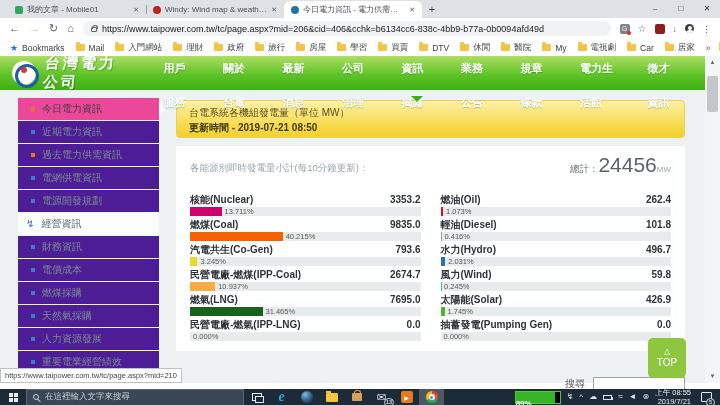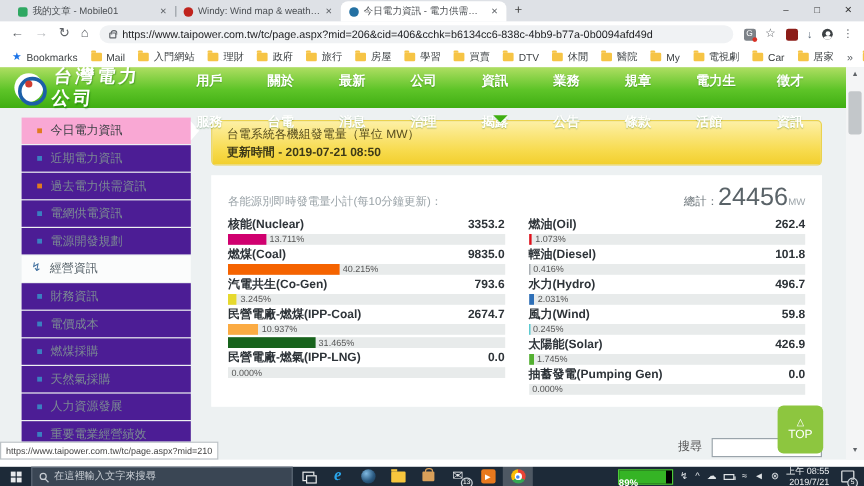--- a/index.html
+++ b/index.html
@@ -61,36 +61,36 @@
   .logocircle::after{content:"";position:absolute;left:9px;top:6px;width:6px;height:6px;border-radius:50%;background:#d23b2f}
   .logotext{color:#fff;font-family:"Liberation Serif","DejaVu Serif",serif;font-weight:bold;font-size:15px;letter-spacing:3px;transform:skewX(-6deg);text-shadow:1px 1px 1px rgba(0,90,0,.35)}
   .gnav{display:flex;margin-left:22px}
   .gitem{color:#fff;font-weight:bold;font-size:11px;line-height:34px;height:45px;padding:0 14px;position:relative;text-shadow:0 1px 1px rgba(0,80,0,.3)}
   .gitem.active::after{content:"";position:absolute;left:50%;bottom:-6px;margin-left:-6px;border-left:6px solid transparent;border-right:6px solid transparent;border-top:6px solid #3fae12}
 
   
   .sidebar{position:absolute;left:18px;top:42px;width:141px}
   .sitem{height:22px;background:#4c1d95;margin-bottom:1px;display:flex;align-items:center;gap:7px;padding:0 6px 0 13px;font-size:10px;color:#7b8a92;position:relative}
   .sitem .b{width:4px;height:4px;flex:none}
-  .sitem.active{background:#f9a8d4;color:#3a3f44;z-index:2}
+  .sitem.active{background:#ec4899;color:#3a3f44;z-index:2}
   .sitem.active::after{content:"";position:absolute;right:-7px;top:50%;margin-top:-8px;border-left:7px solid #fff;border-top:8px solid transparent;border-bottom:8px solid transparent}
   .sitem.section{background:#fbfcfc;color:#59646b;padding-left:8px}
   .zap{color:#3f6f9e;font-size:10px;line-height:1}
 
   
   .main{position:absolute;left:176px;top:44px;width:509px}
   .ybox{height:38px;border-radius:4px;background:linear-gradient(180deg,#fdf0a6 0%,#f7da4b 70%,#f2cf2e 100%);border:1px solid #ead24e;padding:4px 12px;font-size:10px;color:#584e1e;line-height:15px}
   .ybox .l2{font-weight:bold;color:#3e3a18}
   .panel{background:#fff;margin-top:8px;padding:7px 14px 8px}
   .phead{display:flex;justify-content:space-between;align-items:flex-end}
   .sumlabel{font-size:9.5px;color:#9aa3a8;padding-bottom:2px}
   .total{display:flex;align-items:baseline;gap:0;color:#6b7479;font-size:9.5px}
   .total .num{font-size:21px;color:#5a6368}
   .total .unit{font-size:8px;color:#9aa3a8}
-  .egrid{display:grid;grid-template-columns:1fr 1fr;column-gap:20px;margin-top:4px}
+  .egrid{display:grid;grid-template-columns:1fr 1fr;column-gap:20px;margin-top:16px}
   .erow{margin-bottom:2px}
   .elabel{display:flex;justify-content:space-between;font-size:10px;color:#2d3338;font-weight:bold;line-height:14px}
   .etrack{height:9px;background:#e8ebeb;display:flex;align-items:center}
   .efill{height:9px;flex:none}
   .epct{font-size:7.5px;color:#555;margin-left:3px;white-space:nowrap;line-height:9px}
 
   .searchrow{display:flex;justify-content:flex-end;align-items:flex-start;gap:8px;margin-top:26px;font-size:10px;color:#555}
   .searchinput{width:92px;height:16px;border:1px solid #9aa4ab;background:#fff;font-size:9px;padding:0 3px}
 
   .dtable{margin-top:8px;display:grid;grid-template-columns:21.5% 20.5% 21% 16% 21%;background:#f3f6f7;border-top:1px solid #e0e5e8;height:60px}
@@ -383,20 +383,24 @@
             <div class="elabel">
                 <span>民營電廠-燃煤(IPP-Coal)</span>
                 <span>2674.7</span>
               </div>
             <div class="etrack">
                 <span class="efill" style="width: 10.937%; background: rgb(251, 171, 67);"></span>
                 <span class="epct">10.937%</span>
               </div>
           </div>
           <div class="erow">
+            <div class="elabel">
+                <span>燃氣(LNG)</span>
+                <span>7695.0</span>
+              </div>
             <div class="etrack">
                 <span class="efill" style="width: 31.465%; background: rgb(23, 99, 28);"></span>
                 <span class="epct">31.465%</span>
               </div>
           </div>
           <div class="erow">
             <div class="elabel">
                 <span>民營電廠-燃氣(IPP-LNG)</span>
                 <span>0.0</span>
               </div>

